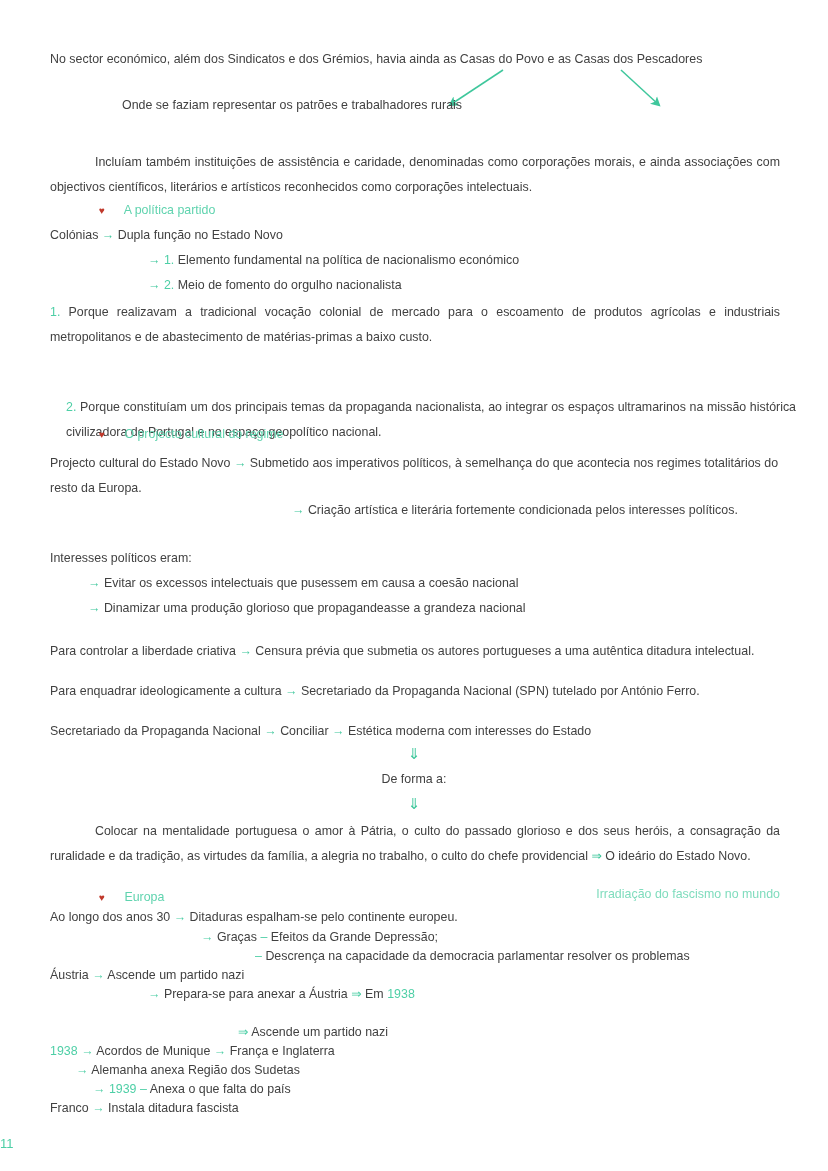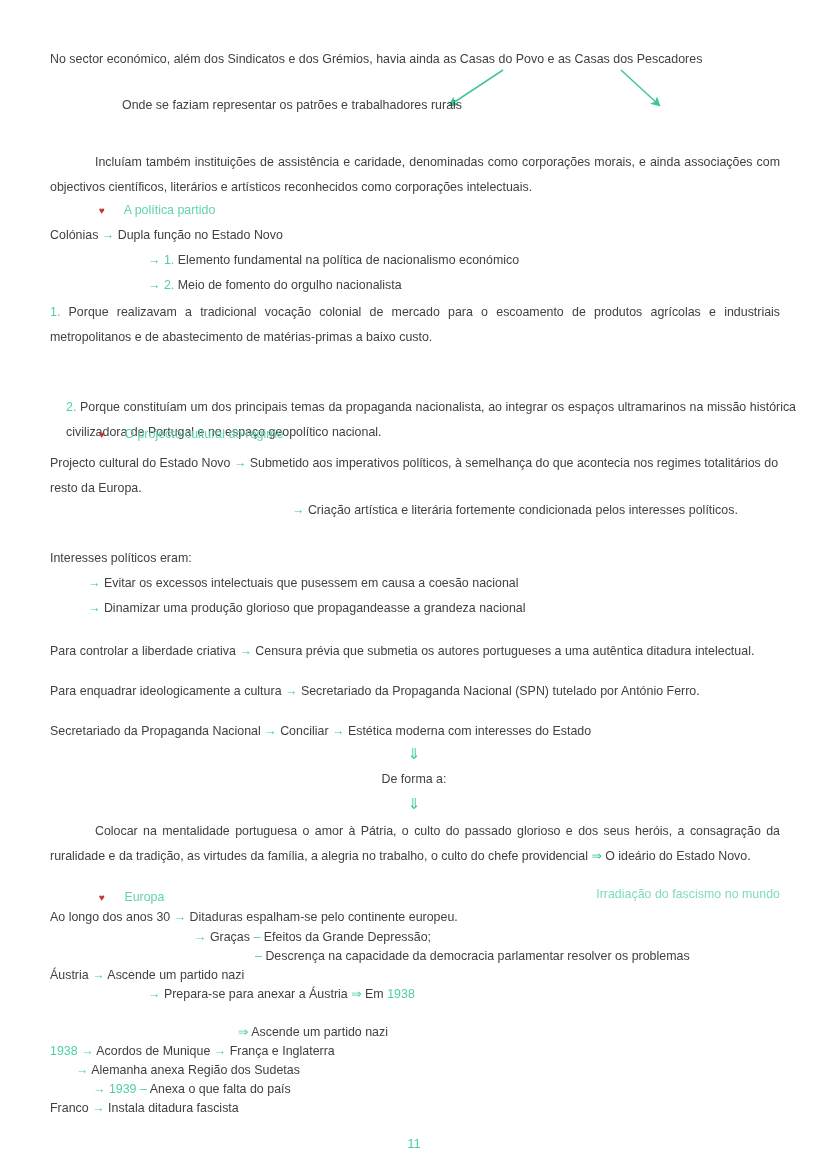--- a/index.html
+++ b/index.html
@@ -65,21 +65,20 @@
     color: #3fc79c;
     font-size: 15px;
     text-align: center;
     white-space: nowrap;
   }
 
   .pagenum {
     position: absolute;
     left: 0;
     width: 828px;
-    text-align: center;
     color: #4ecfa6;
     font-size: 13px;
   }
 
   svg.arrows {
     position: absolute;
     left: 0;
     top: 0;
     width: 828px;
     height: 1171px;
@@ -202,21 +201,21 @@
   </div>
 
   <div class="line right" style="left:0; width:780px; top:887px; color:#7fdcbd;">Irradiação do fascismo no mundo</div>
 
   <div class="headrow" style="left:99px; top:890px;">
     <span class="heart">♥</span>
     <span class="htext">Europa</span>
   </div>
 
   <div class="line" id="eu-anos30" style="left:50px;  top:910px;"><span>Ao longo dos anos 30 </span><span class="teal">→</span><span> Ditaduras espalham-se pelo continente europeu.</span></div>
-  <div class="line" id="eu-gracas" style="left:194px; top:930px;"><span class="teal">→</span><span> Graças </span><span class="teal">–</span><span> Efeitos da Grande Depressão;</span></div>
+  <div class="line" id="eu-gracas" style="left:201px; top:930px;"><span class="teal">→</span><span> Graças </span><span class="teal">–</span><span> Efeitos da Grande Depressão;</span></div>
   <div class="line" id="eu-descrenca" style="left:255px; top:949px;"><span class="teal">–</span><span> Descrença na capacidade da democracia parlamentar resolver os problemas</span></div>
   <div class="line" id="eu-austria" style="left:50px;  top:968px;"><span>Áustria </span><span class="teal">→</span><span> Ascende um partido nazi</span></div>
   <div class="line" id="eu-anexar" style="left:148px; top:987px;"><span class="teal">→</span><span> Prepara-se para anexar a Áustria </span><span class="teal">⇒</span><span> Em </span><span class="teal">1938</span></div>
   <div class="line" id="eu-ascende-nazi" style="left:238px; top:1025px;"><span class="teal">⇒</span><span> Ascende um partido nazi</span></div>
   <div class="line" id="eu-munique" style="left:50px;  top:1044px;"><span class="teal">1938</span><span> </span><span class="teal">→</span><span> Acordos de Munique </span><span class="teal">→</span><span> França e Inglaterra</span></div>
   <div class="line" id="eu-sudetas" style="left:76px;  top:1063px;"><span class="teal">→</span><span> Alemanha anexa Região dos Sudetas</span></div>
   <div class="line" id="eu-anexa1939" style="left:93px;  top:1082px;"><span class="teal">→</span><span> </span><span class="teal">1939</span><span> </span><span class="teal">–</span><span> Anexa o que falta do país</span></div>
   <div class="line" id="eu-franco" style="left:50px;  top:1101px;"><span>Franco </span><span class="teal">→</span><span> Instala ditadura fascista</span></div>
 
   <div class="pagenum" style="top:1136px;">11</div>

